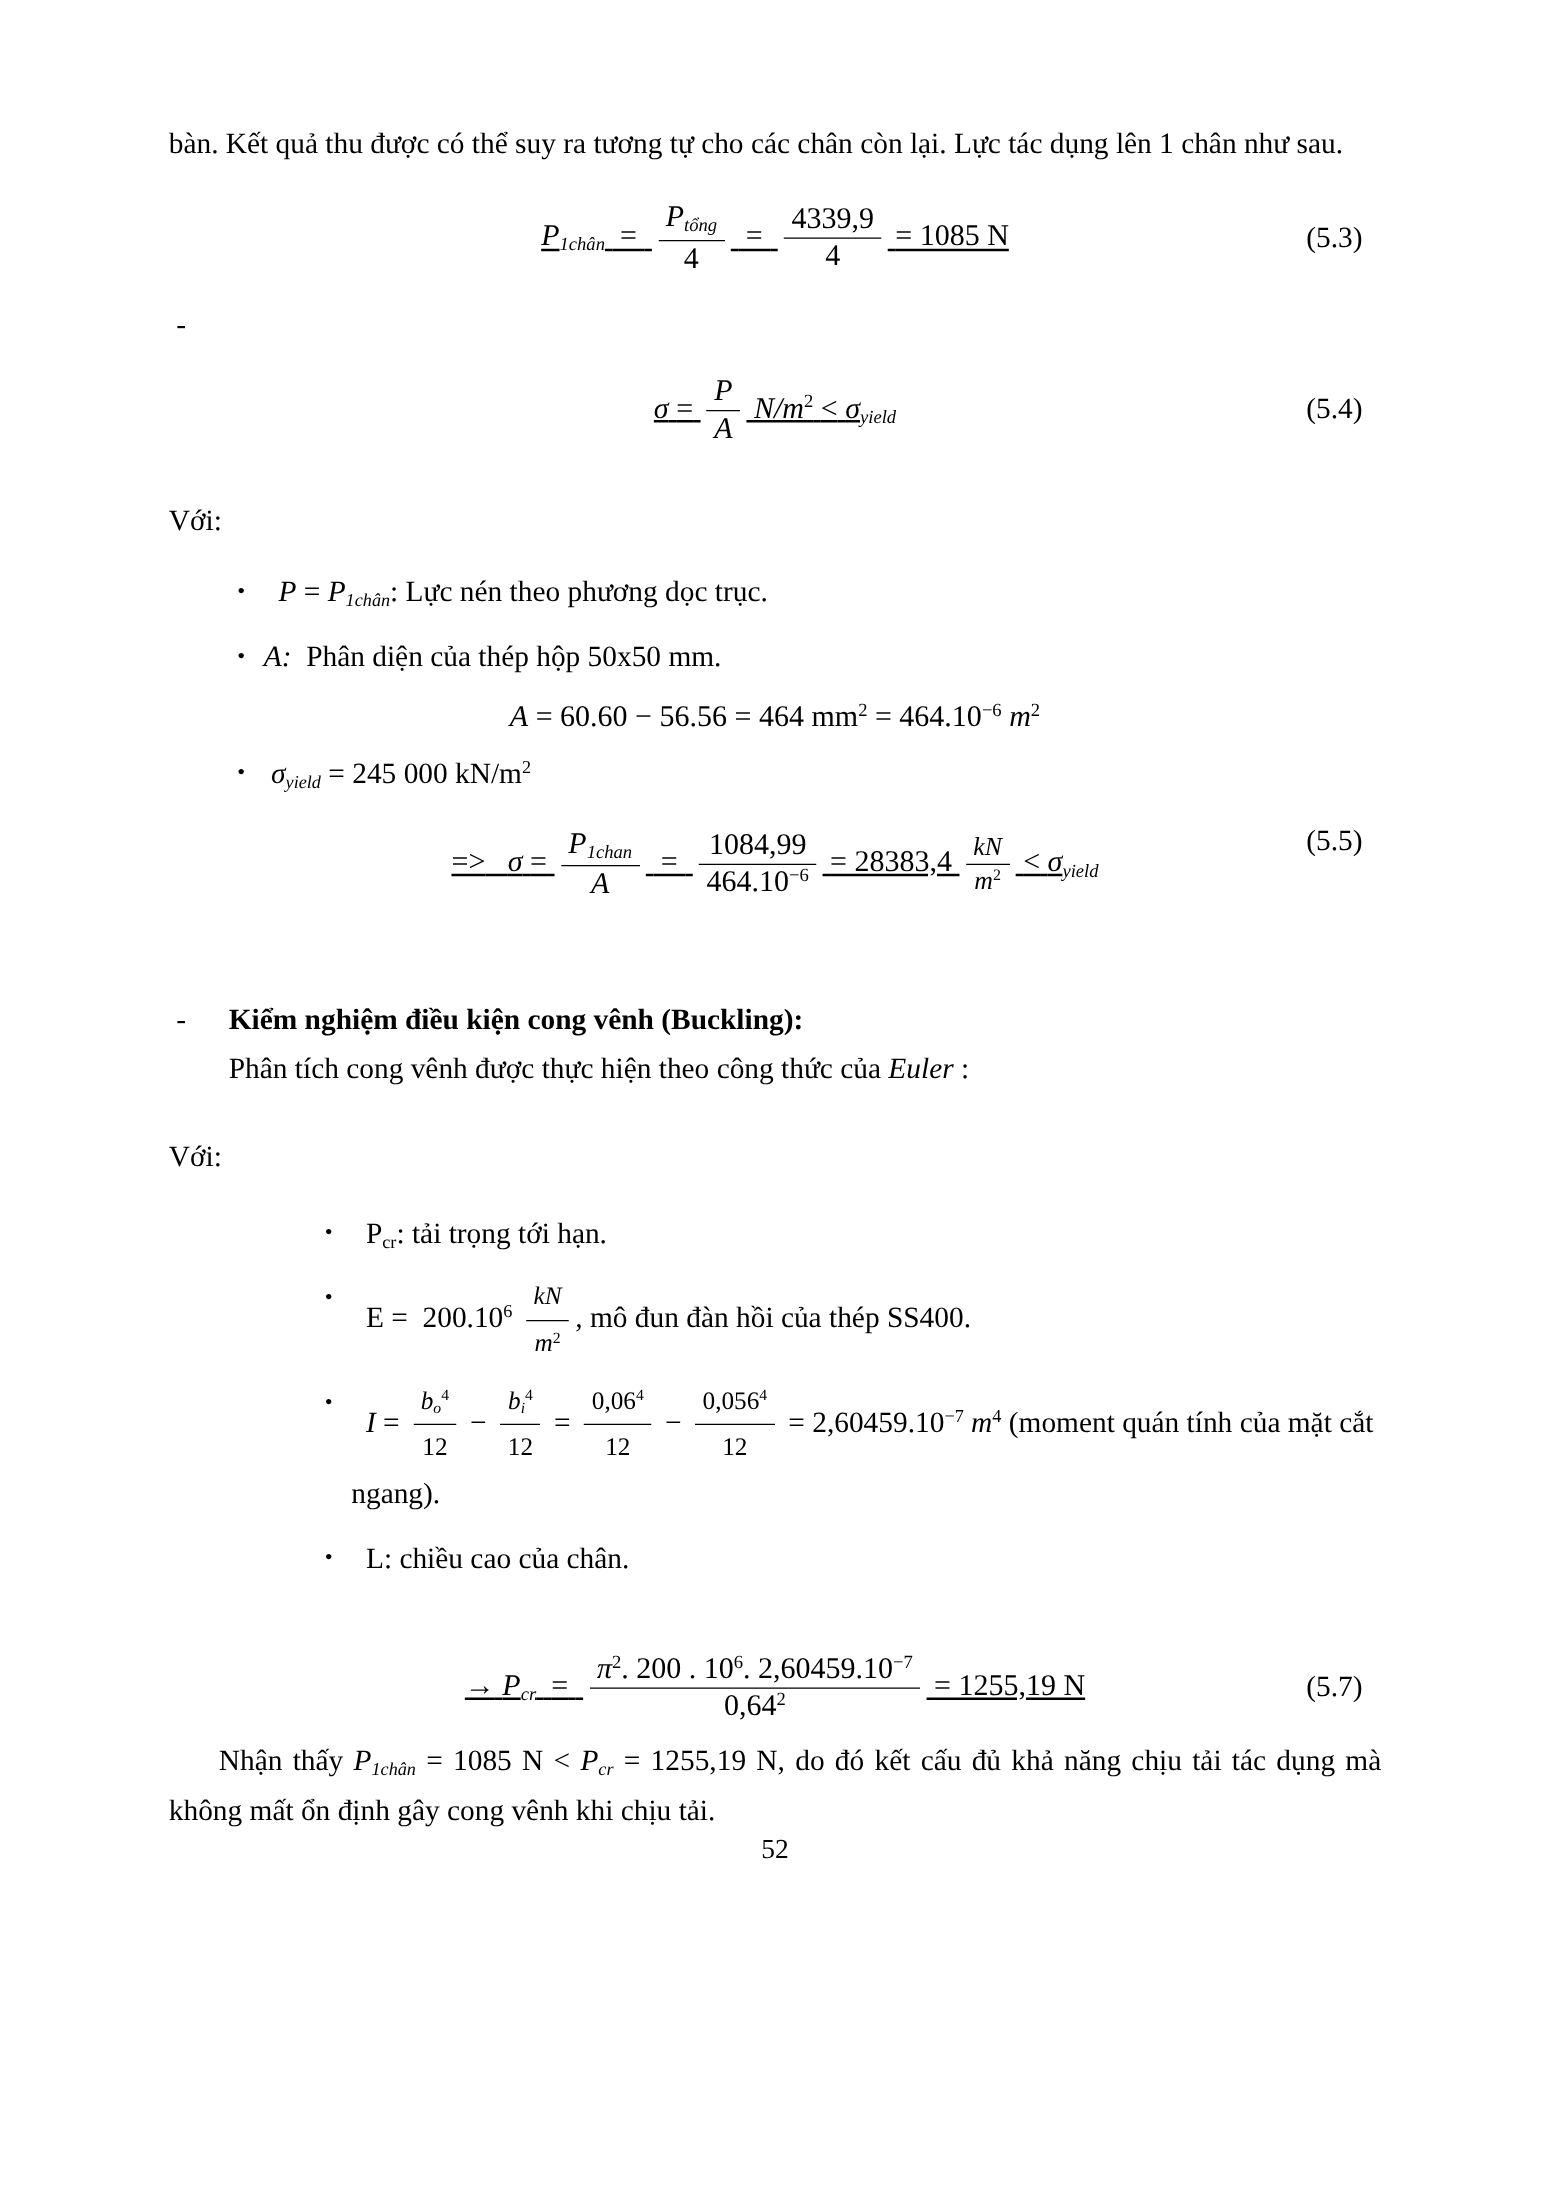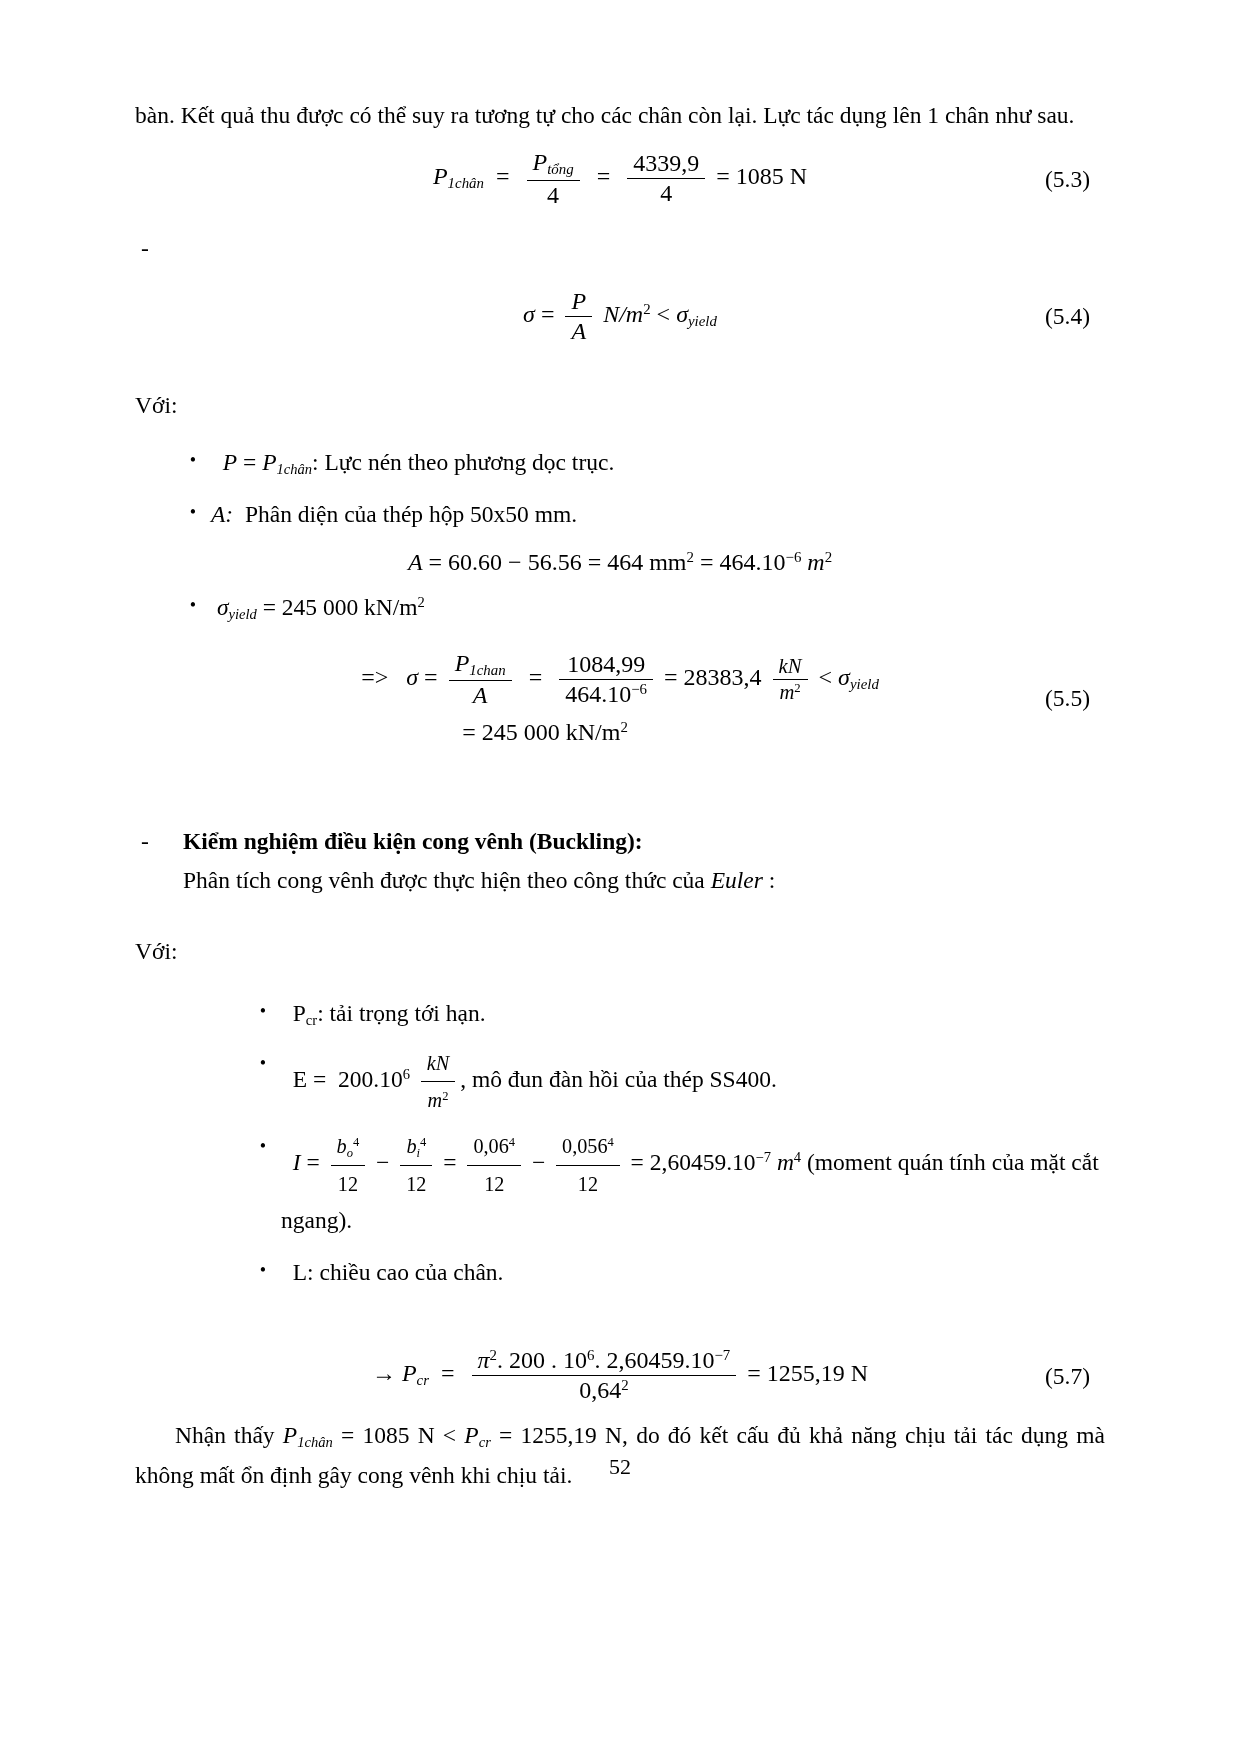--- a/index.html
+++ b/index.html
@@ -28,22 +28,23 @@
     text-align: justify;
     margin: 0 0 0 0;
   }
   .para.indent { text-indent: 40px; }
 
   
   .eqrow {
     position: relative;
     display: block;
     width: 100%;
-    margin: 14px 0 10px 0;
+    margin: 26px 0 10px 0;
     min-height: 40px;
+    text-decoration: underline;
   }
   .eqbody {
     text-align: center;
     font-size: 24px;
   }
   .eqnum {
     position: absolute;
     right: 15px;
     bottom: 2px;
     font-size: 23.5px;
@@ -98,21 +99,21 @@
     line-height: 1.9;
   }
   .bullet.lvl1 { margin-left: 40px; }
   .bullet.lvl2 { margin-left: 110px; }
   .bullet .btext { flex: 1; }
   .centerline { text-align: center; font-size: 24px; margin: 14px 0 6px 0; }
   .subpara { margin-left: 40px; font-size: 23.5px; line-height: 1.7; }
 
   .pagenum {
     position: absolute;
-    bottom: 80px;
+    bottom: 68px;
     left: 0;
     width: 100%;
     text-align: center;
     font-size: 22px;
     margin-top: 25px;
   }
   .spacer-md { height: 30px; }
   .spacer-lg { height: 46px; }
 </style>
 </head>
@@ -209,23 +210,20 @@
         <span class="num">1084,99</span>
         <span class="den"><span>464.10</span><span class="sup">−6</span></span>
       </span>
       <span>= 28383,4</span>
       <span class="frac sm">
         <span class="num mi">kN</span>
         <span class="den"><span class="mi">m</span><span class="sup">2</span></span>
       </span>
       <span>&lt;</span>
       <span class="mi">σ</span><span class="mi sub">yield</span>
-    </div>
-    <div class="eqbody" style="margin-top:10px; padding-right:150px;">
-      <span>= 245 000 kN/m</span><span class="sup">2</span>
     </div>
     <div class="eqnum" style="bottom:34px;">(5.5)</div>
   </div>
 
   <div class="spacer-lg"></div>
 
   <div class="dashitem">
     <span class="dash">-</span>
     <span class="dtext">Kiểm nghiệm điều kiện cong vênh (Buckling):</span>
   </div>

